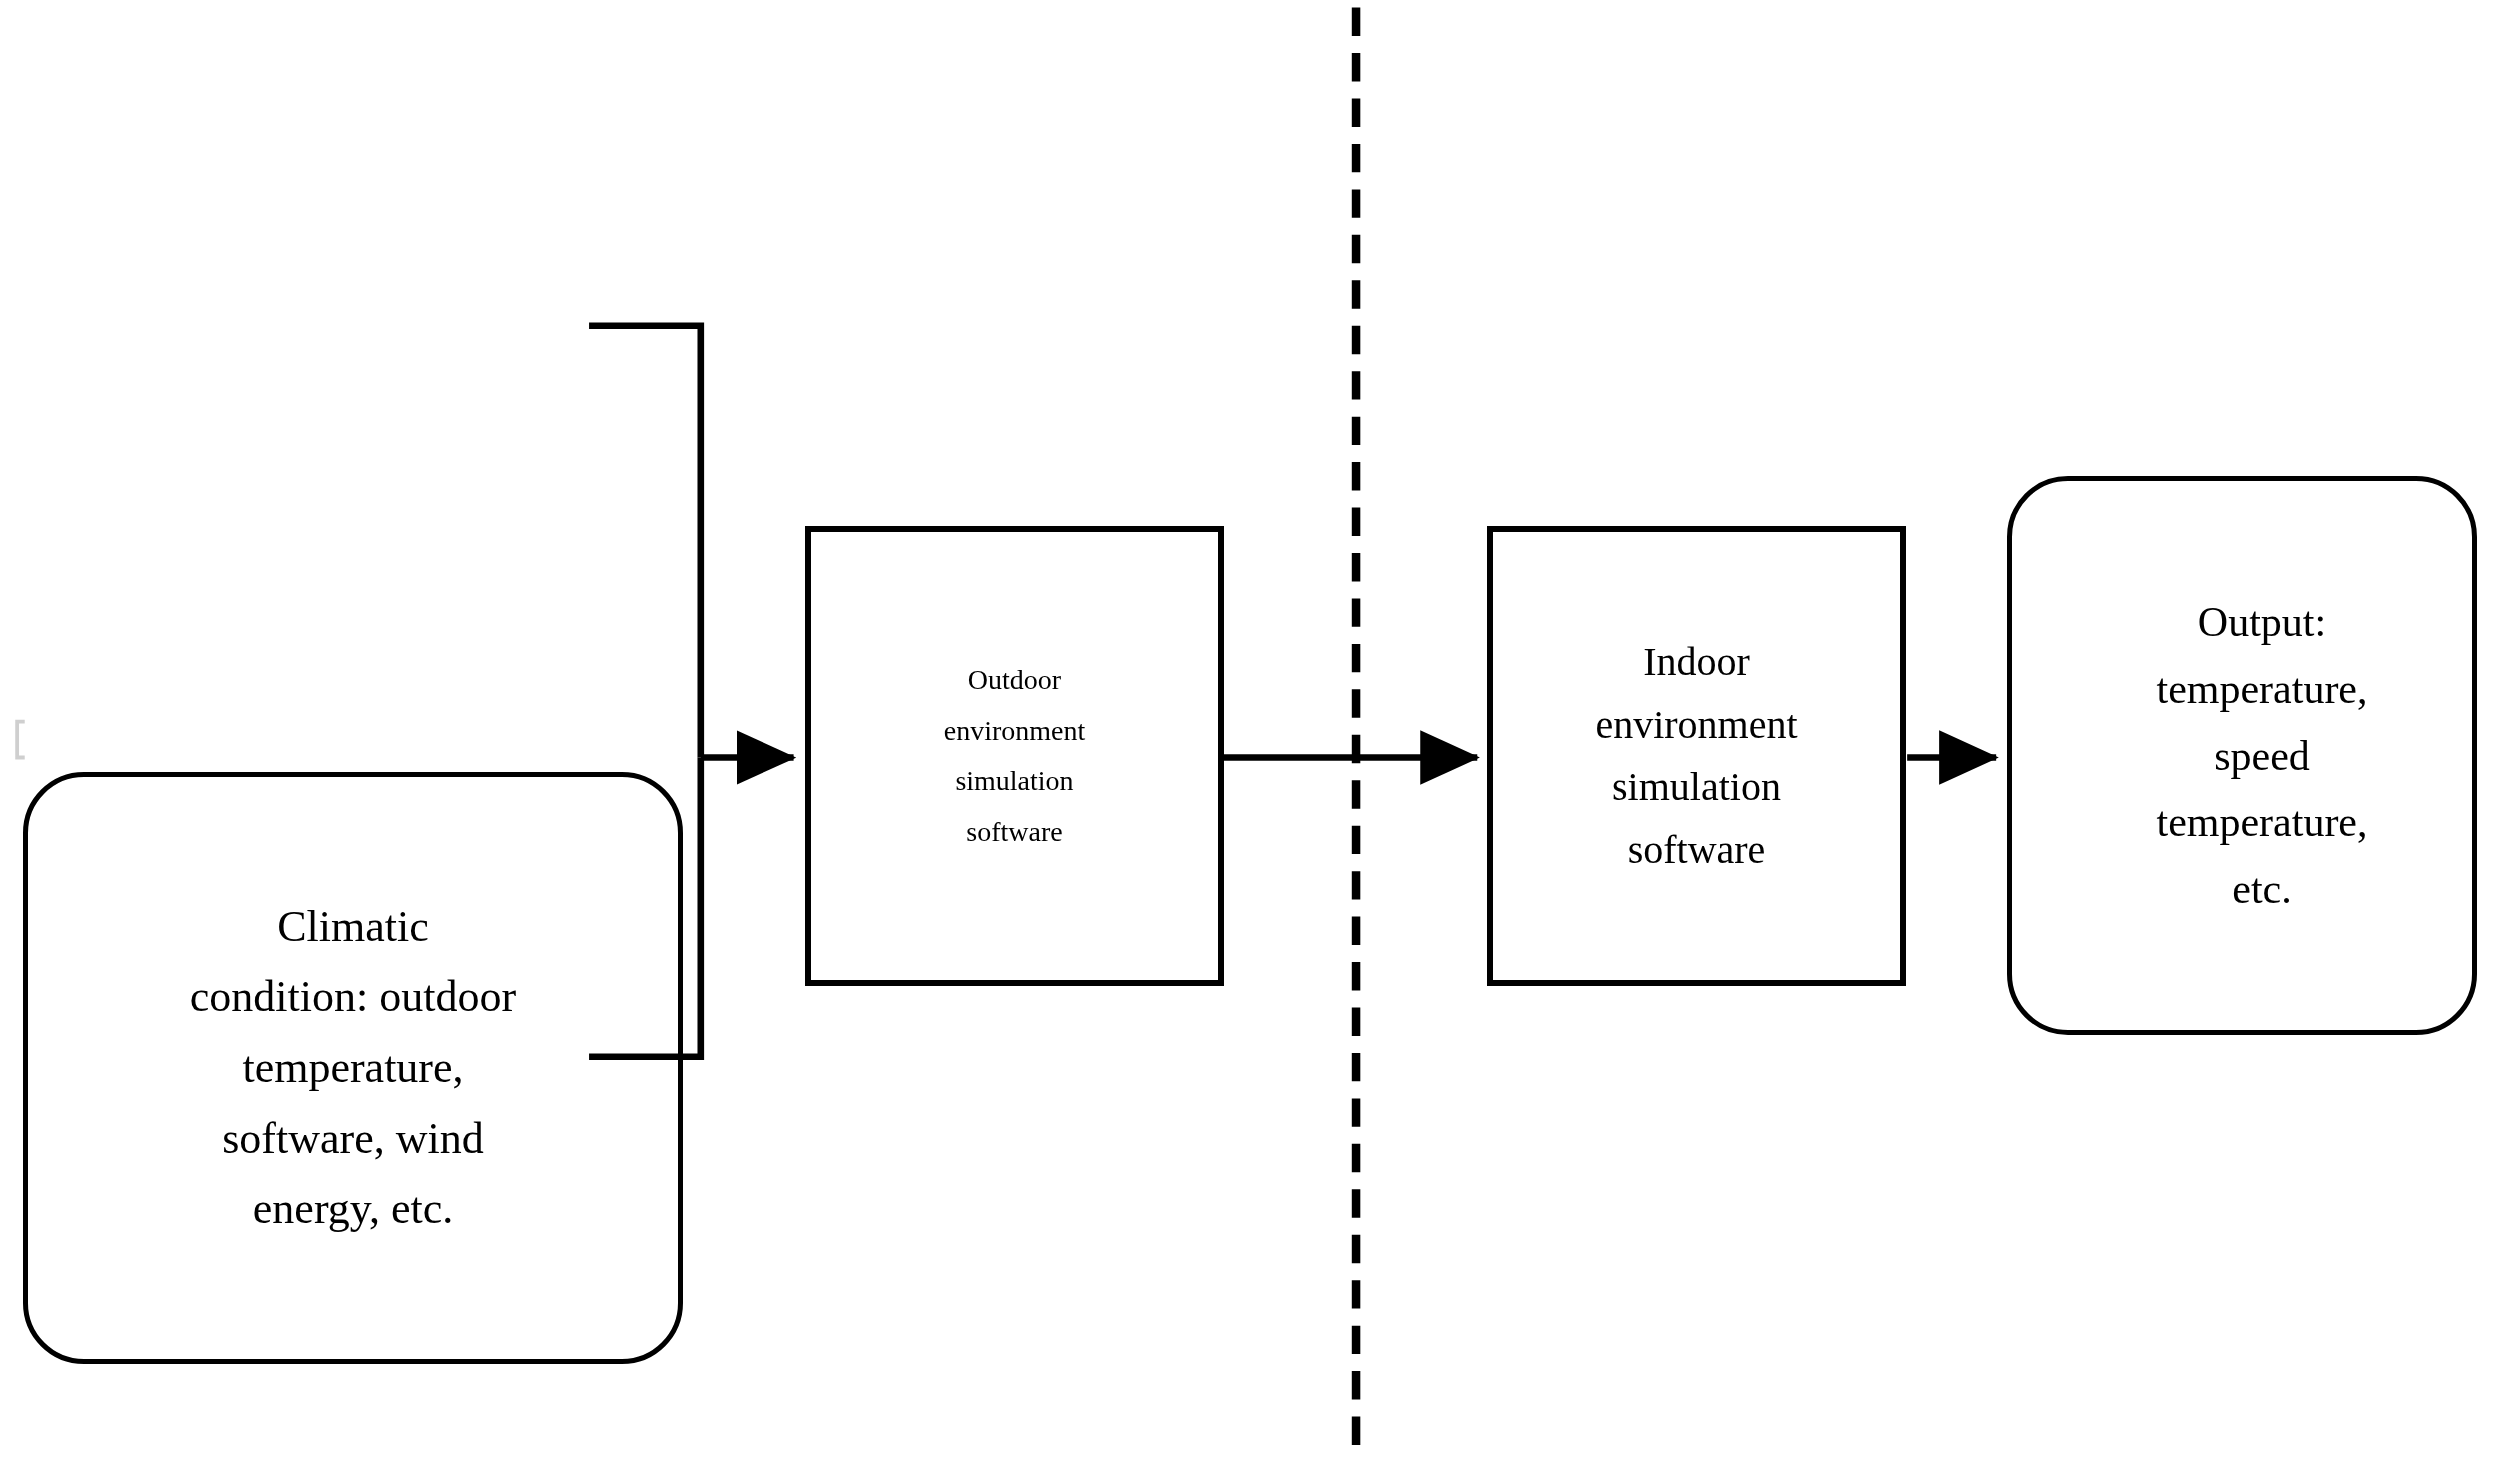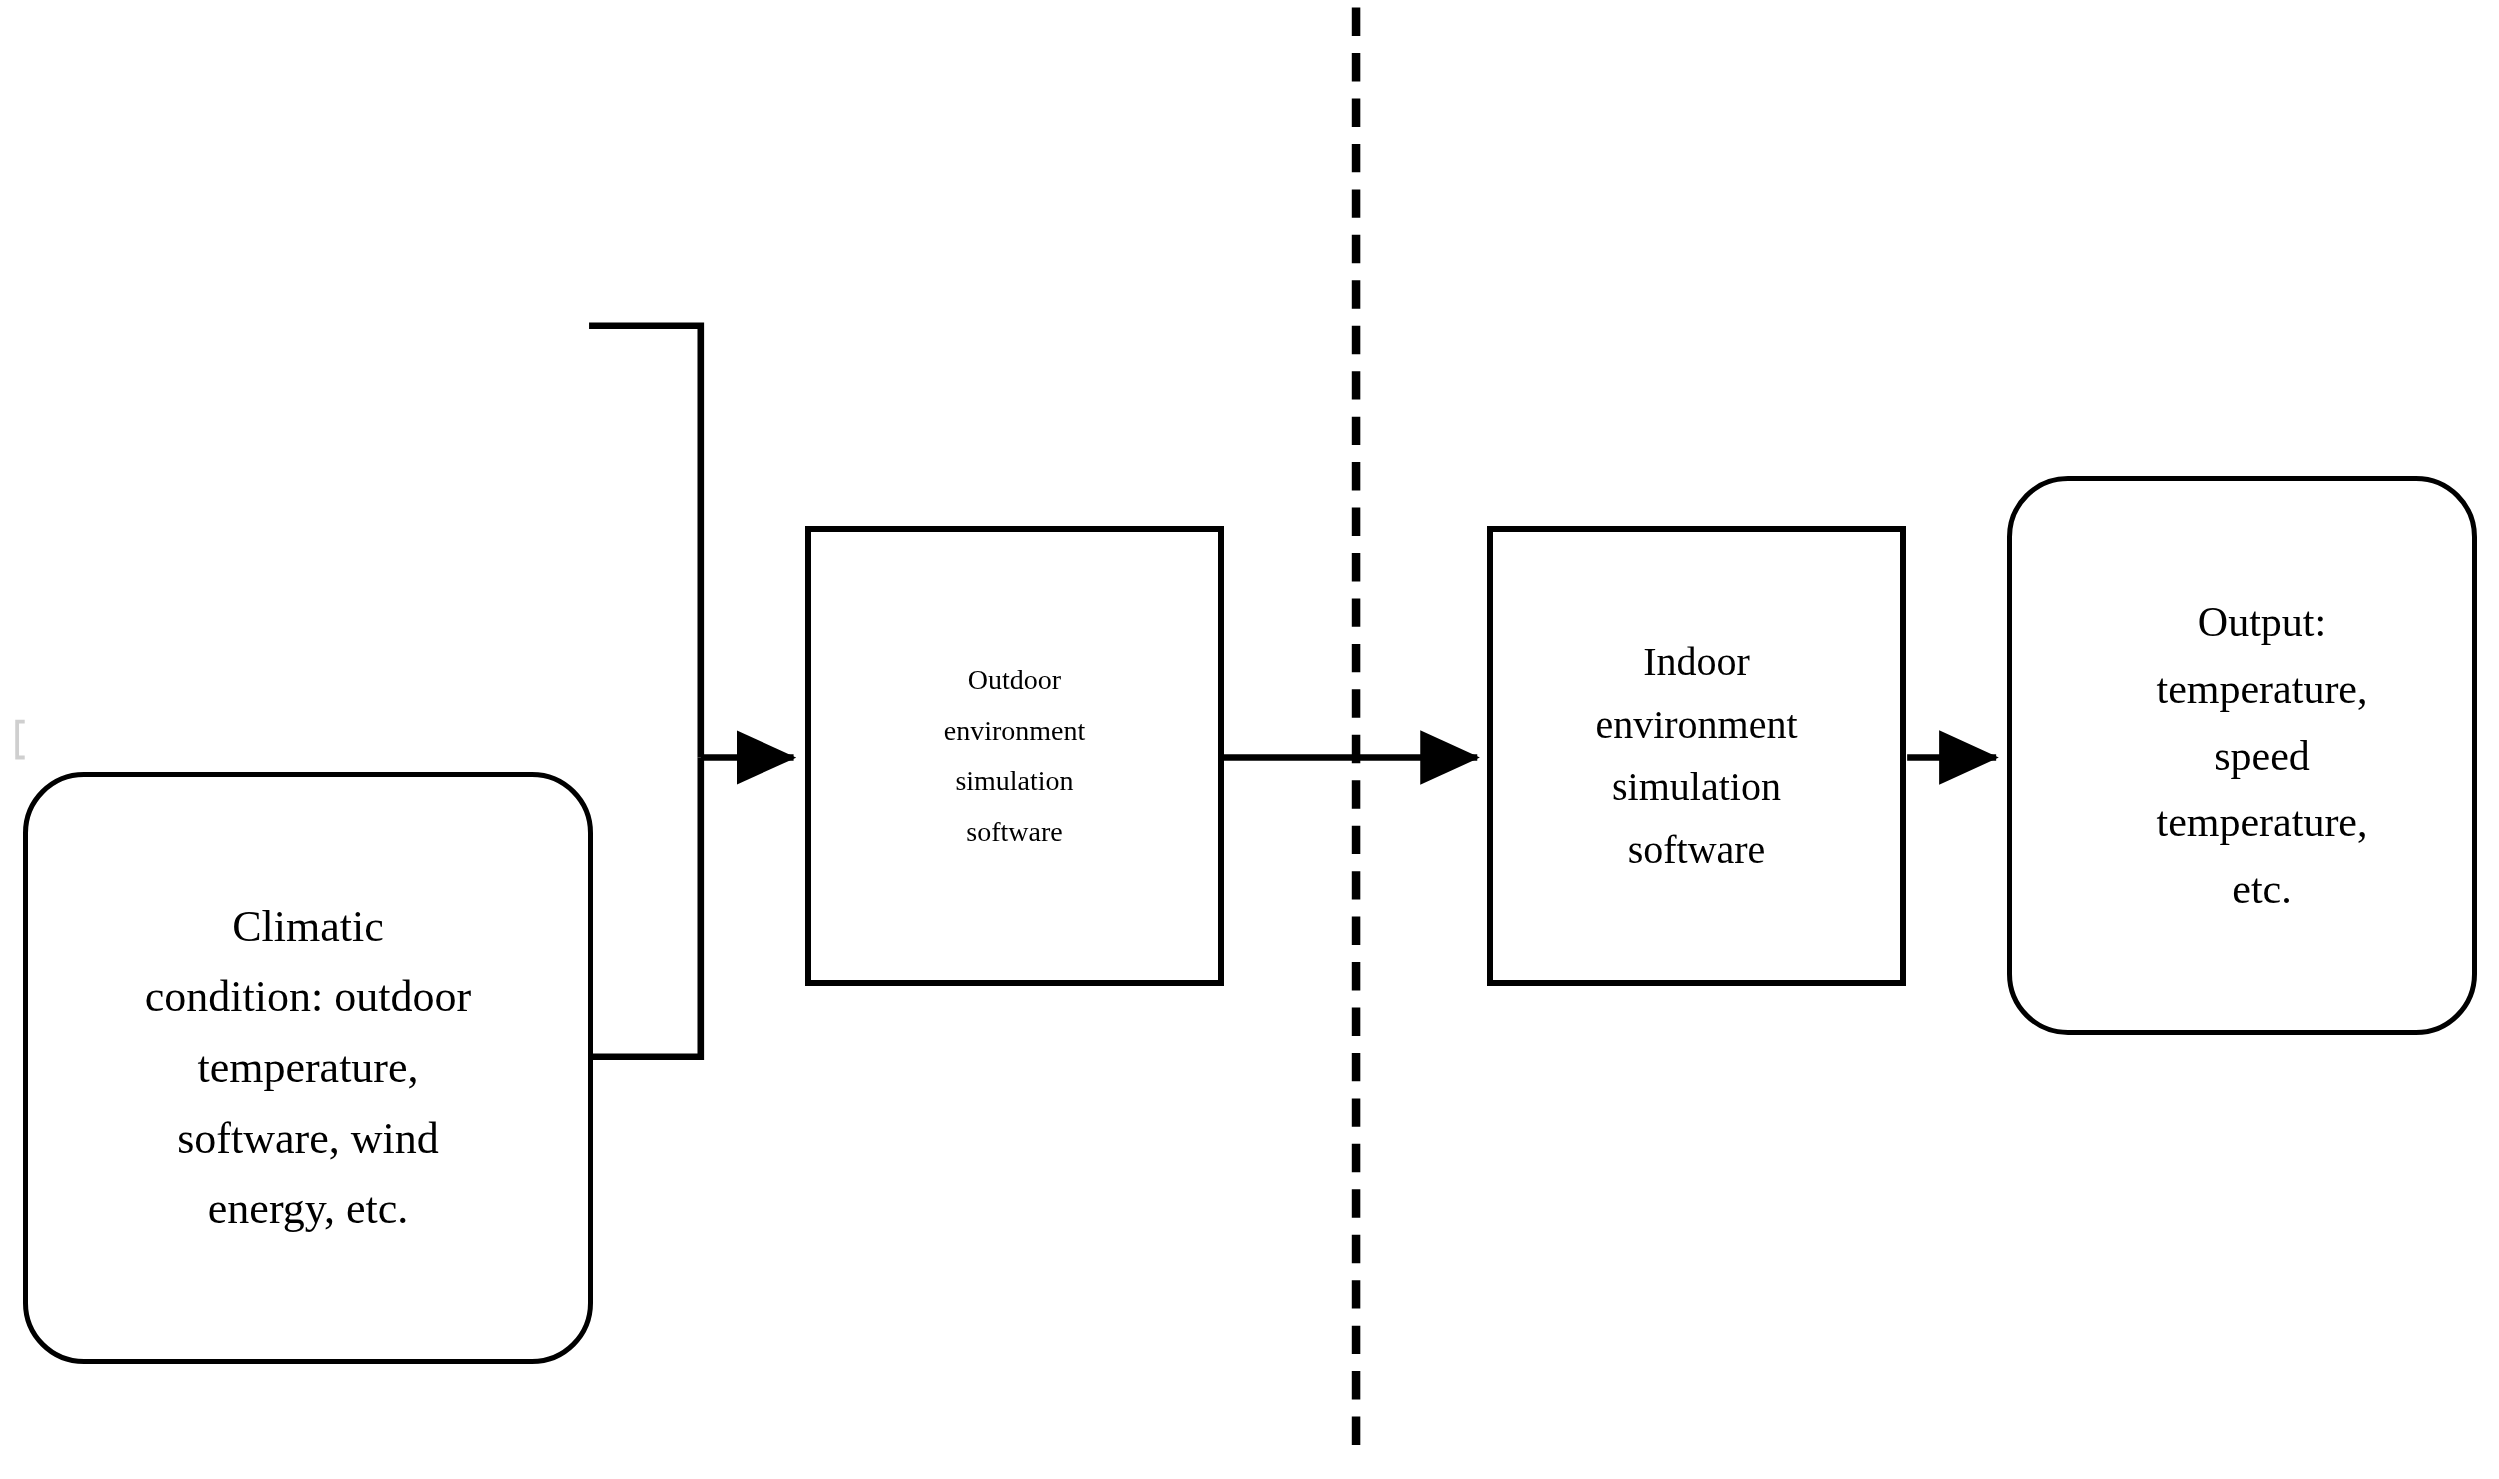--- a/index.html
+++ b/index.html
@@ -43,21 +43,21 @@
   }
   .node .line {
     display: block;
     white-space: nowrap;
     line-height: 1.0;
   }
   
   #node-outdoor-physical { left: 23px; top: 85px; width: 570px; height: 445px; }
   #node-outdoor-physical .line { font-size: 44px; margin: 13.3px 0; }
 
-  #node-climatic { left: 23px; top: 772px; width: 570px; height: 592px; }
+  #node-climatic { left: 23px; top: 772px; width: 660px; height: 592px; }
   #node-climatic .line { font-size: 44px; margin: 13.3px 0; }
 
   #node-outdoor-sim { left: 805px; top: 526px; width: 419px; height: 460px; }
   #node-outdoor-sim .line { font-size: 28px; margin: 11.4px 0; }
 
   #node-indoor-sim { left: 1487px; top: 526px; width: 419px; height: 460px; }
   #node-indoor-sim .line { font-size: 40px; margin: 11.4px 0; }
 
   #node-output { left: 2007px; top: 476px; width: 470px; height: 559px; padding-left: 40px; }
   #node-output .line { font-size: 42px; margin: 12.3px 0; }

